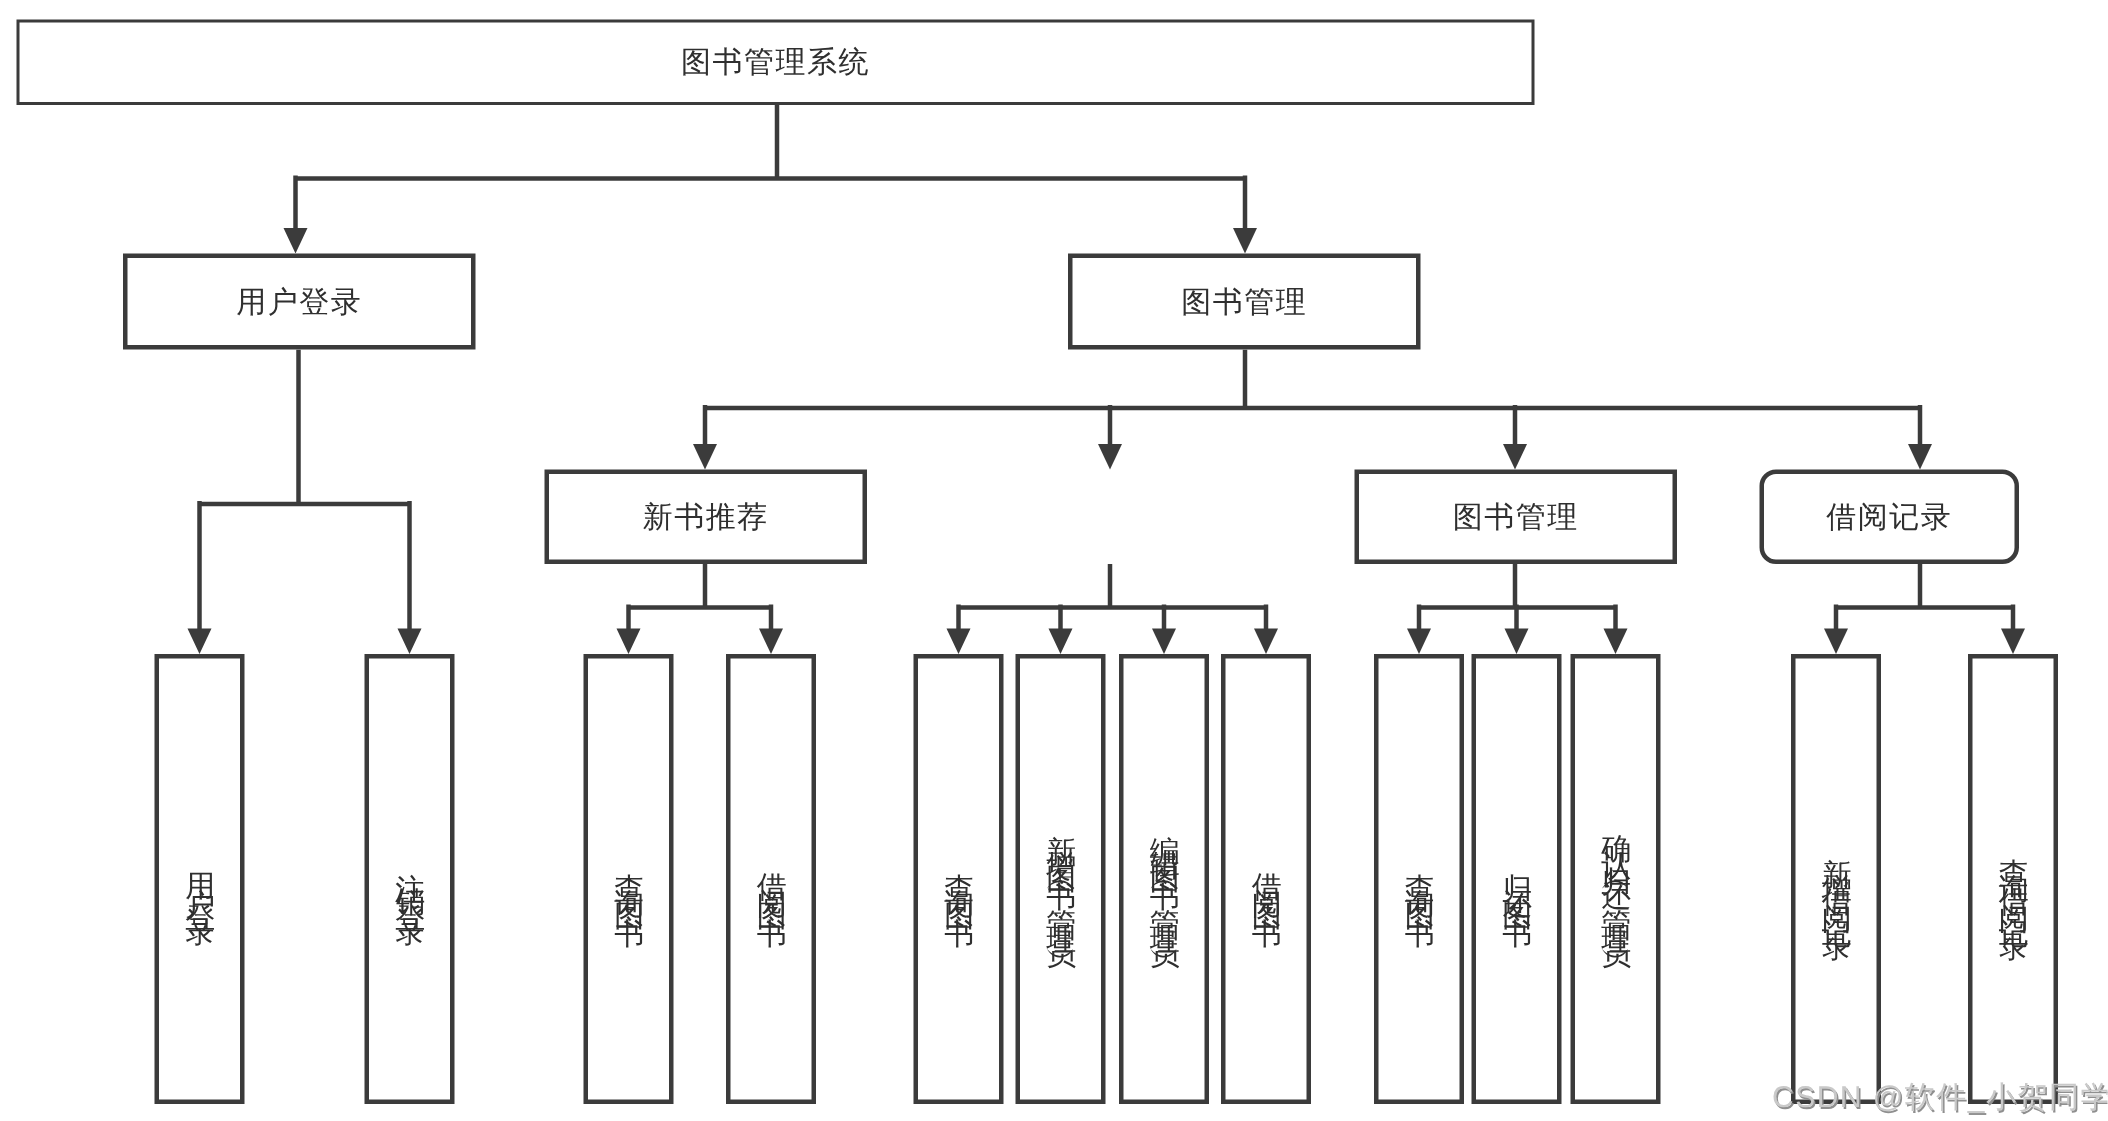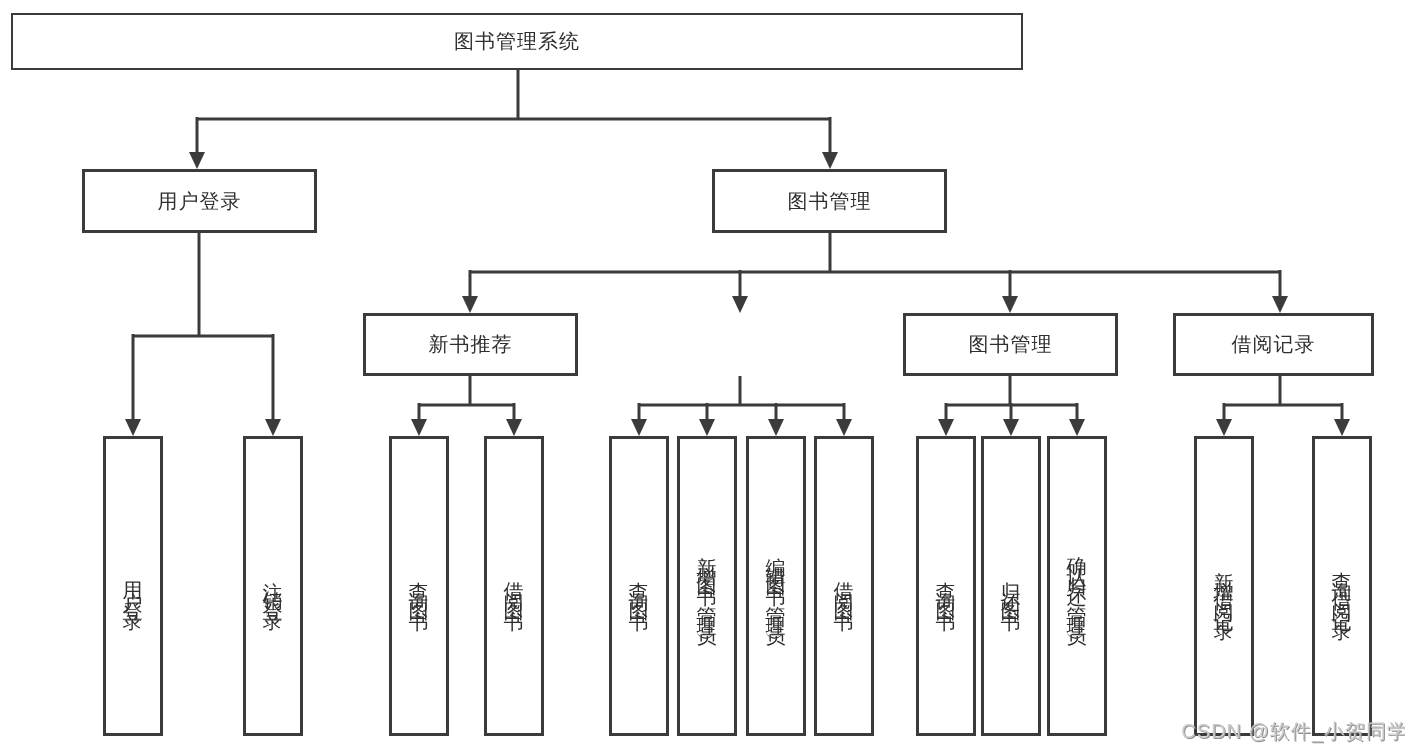--- a/index.html
+++ b/index.html
@@ -101,21 +101,21 @@
     </g>
   </svg>
 
   <div class="box thin" style="left:11px;top:13px;width:1012px;height:57px;">图书管理系统</div>
 
   <div class="box" style="left:82px;top:169px;width:235px;height:64px;">用户登录</div>
   <div class="box" style="left:712px;top:169px;width:235px;height:64px;">图书管理</div>
 
   <div class="box" style="left:363px;top:313px;width:215px;height:63px;">新书推荐</div>
   <div class="box" style="left:903px;top:313px;width:215px;height:63px;">图书管理</div>
-  <div class="box" style="left:1173px;top:313px;width:201px;height:63px;">借阅记录</div>
+  <div class="box" style="left:1173px;top:313px;width:173px;height:63px;border-radius:11px;">借阅记录</div>
 
   <div class="vbox" style="left:103px;top:436px;width:60px;height:300px;">
     <span>用户登录</span>
     </div>
   <div class="vbox" style="left:243px;top:436px;width:60px;height:300px;">
     <span>注销登录</span>
     </div>
 
   <div class="vbox" style="left:389px;top:436px;width:60px;height:300px;">
     <span>查询图书</span>

